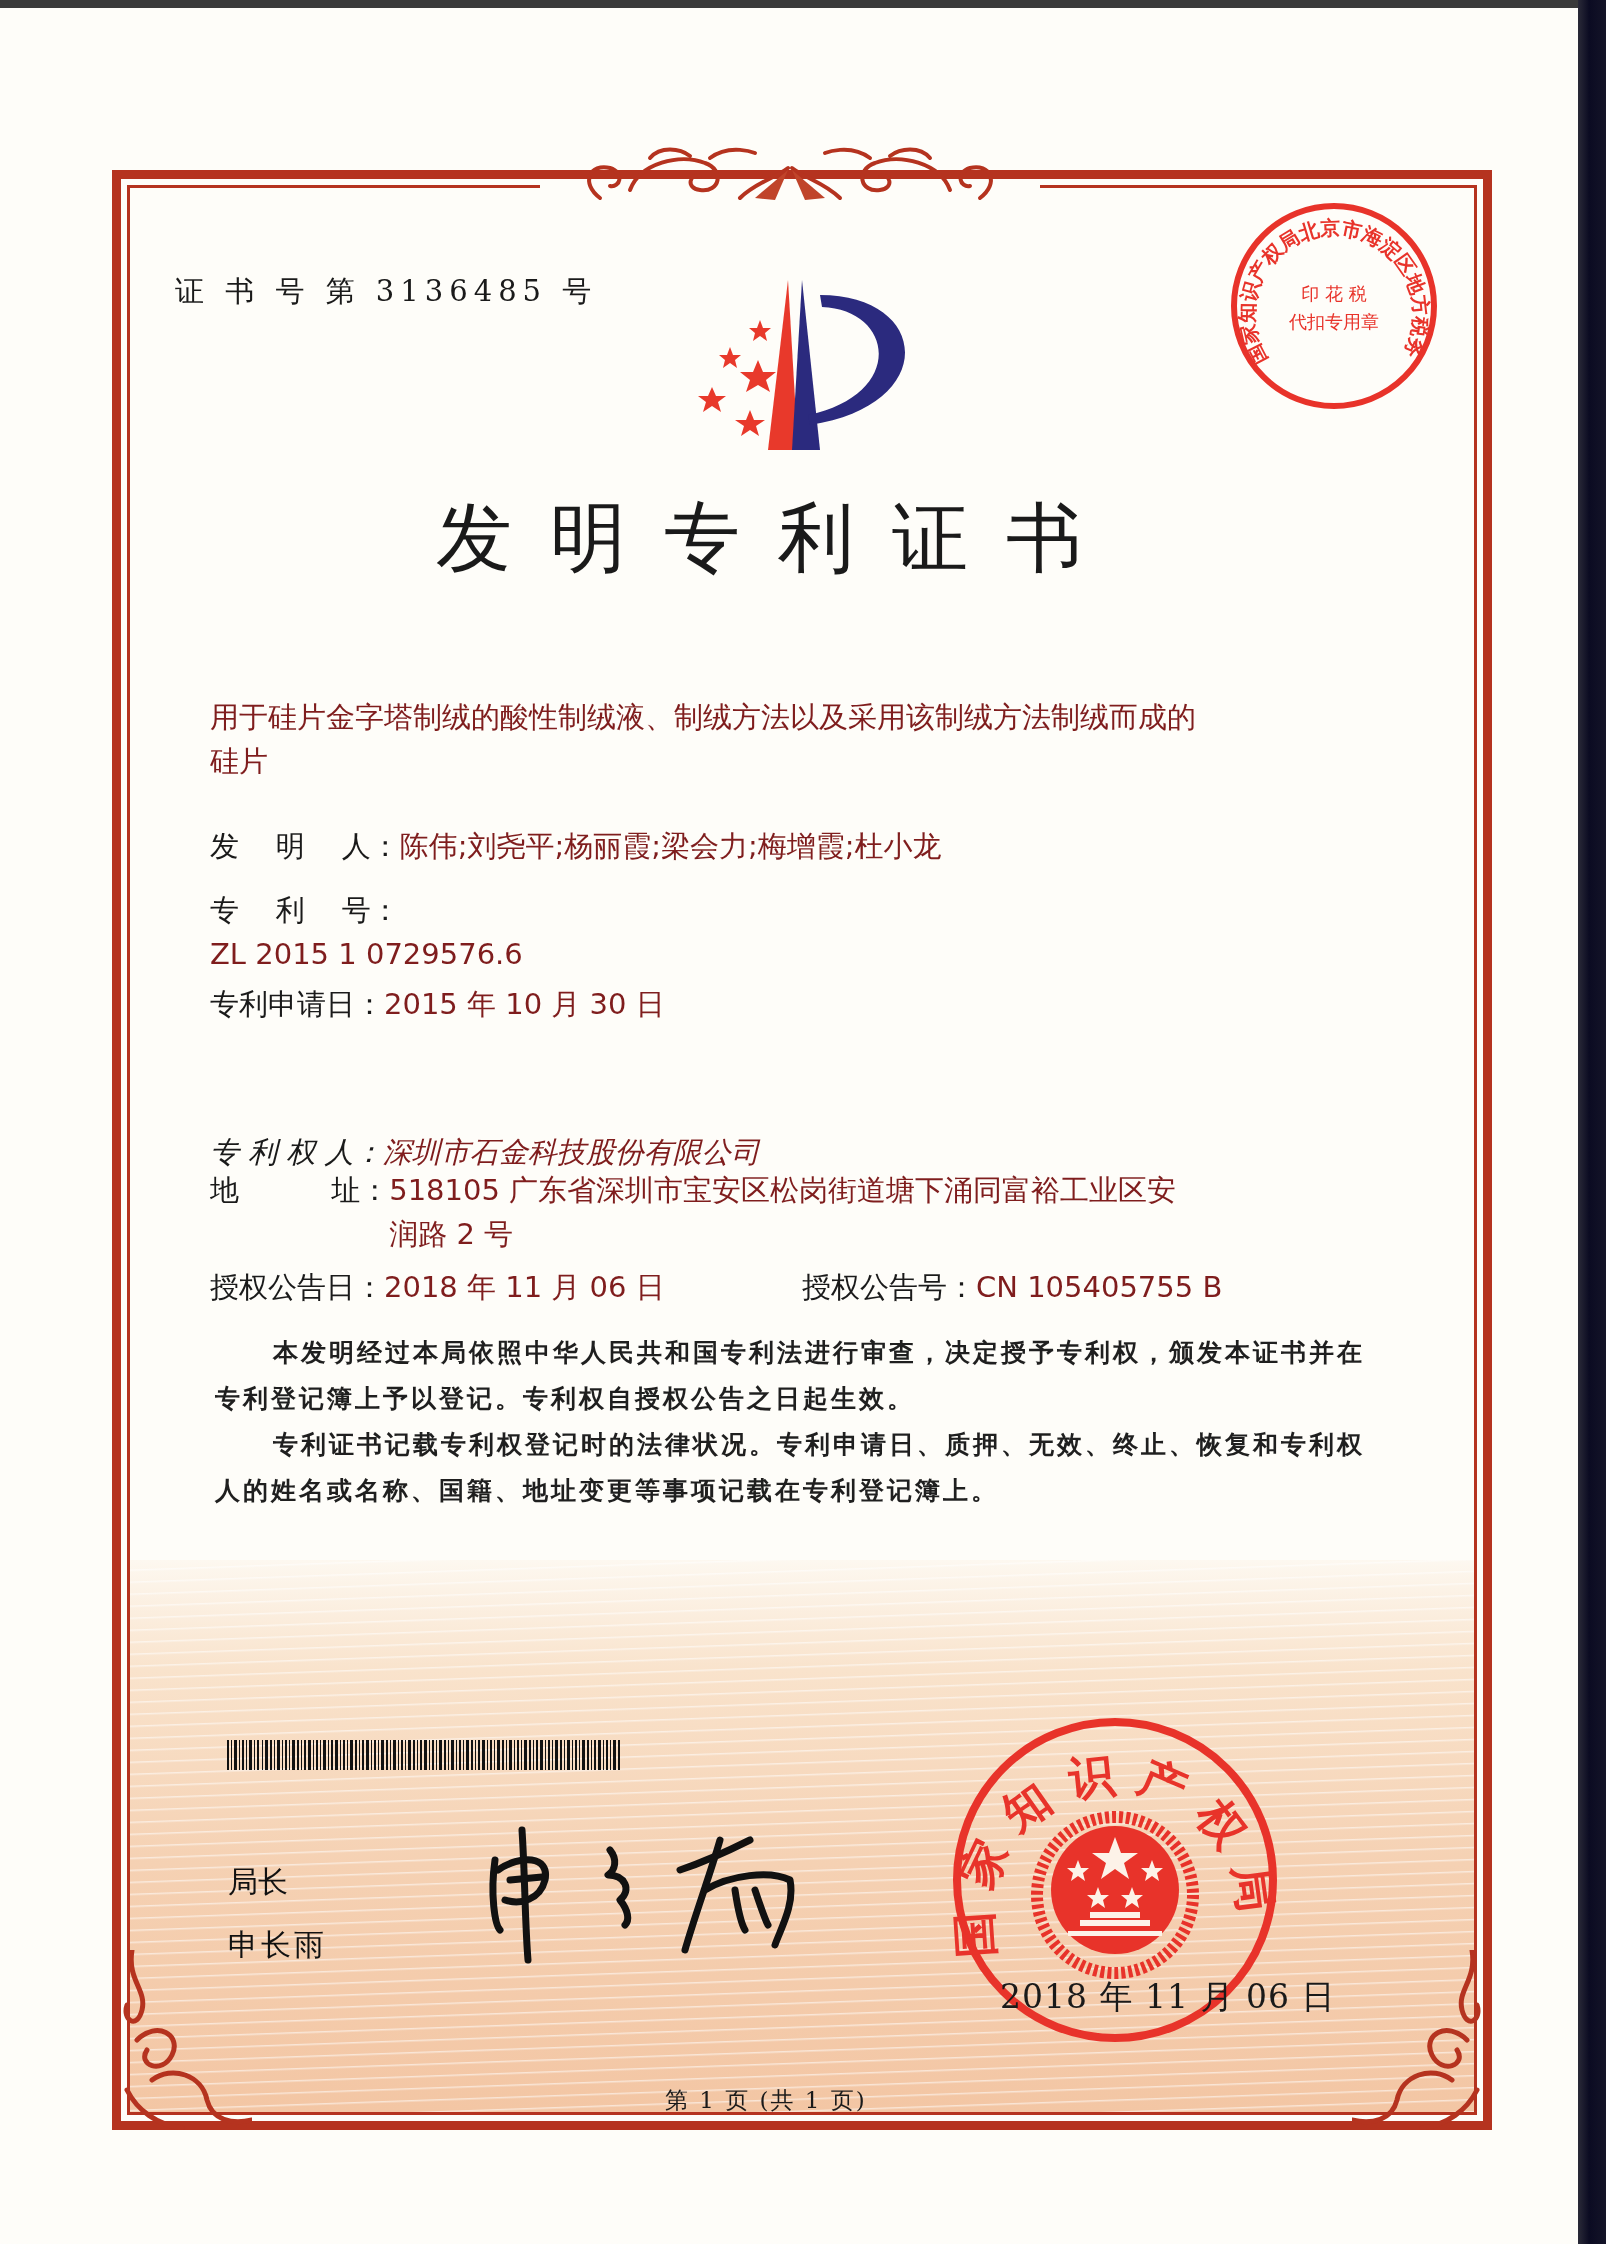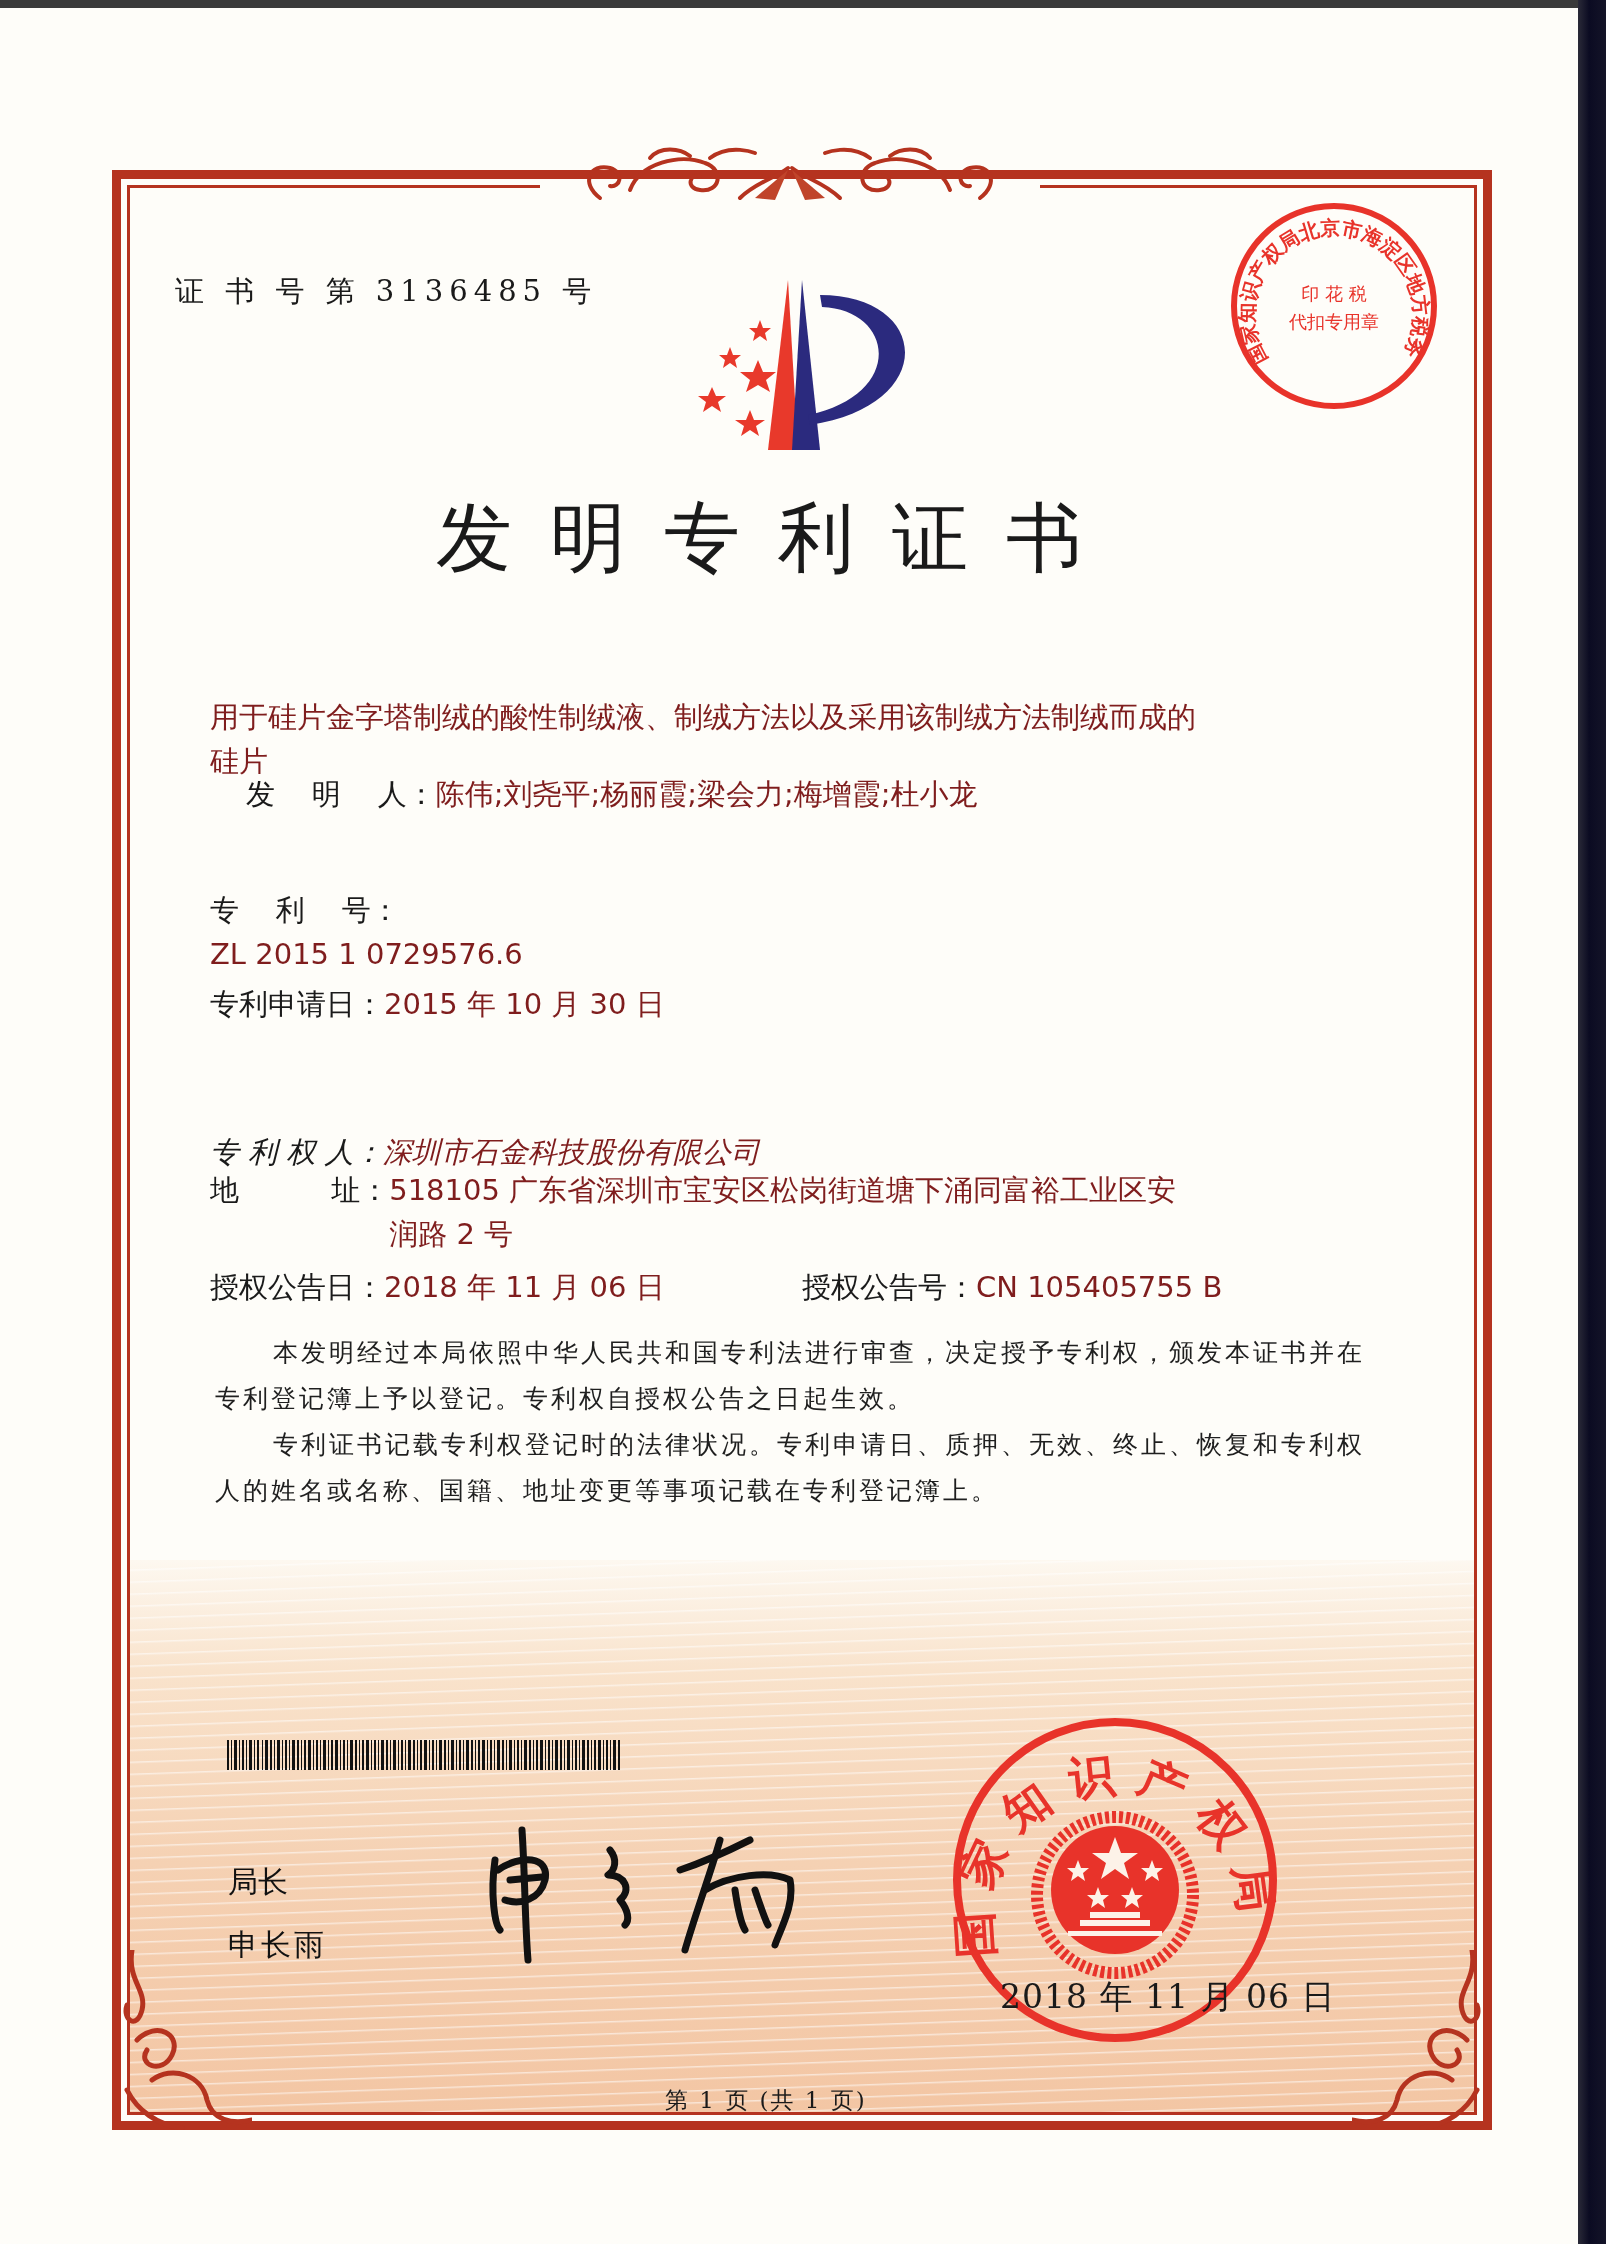--- a/index.html
+++ b/index.html
@@ -52,35 +52,35 @@
     font-size: 76px; letter-spacing: 38px; font-family: "DejaVu Serif", serif; font-weight: normal;
   }
   .field {
     position: absolute; left: 210px; font-family: "DejaVu Sans", "Liberation Sans", sans-serif;
     font-size: 29px; line-height: 44px; display: flex;
   }
   .field .lbl { white-space: pre; color: #1a1a1a; }
   .field .val { color: #7f1d1d; }
   .f-name { top: 695px; width: 1200px; }
   .f-name .val { width: 990px; }
-  .f-inventor { top: 772px; margin-left: 36px; }
+  .f-inventor { top: 824px; }
   .f-patentno { top: 888px; flex-direction: column; }
   .f-appdate { top: 982px; text-align: right; }
   .f-owner { top: 1130px; font-style: italic; }
   .f-address { top: 1168px; }
   .f-address .val { width: 800px; }
   .f-grantdate { top: 1265px; }
   .f-grantno { top: 1265px; left: 802px; }
 
   .body-text {
     position: absolute; left: 215px; top: 1330px; width: 1150px;
     font-family: "DejaVu Serif", serif; font-size: 25px; line-height: 46px;
     letter-spacing: 3px; color: #1f1f1f;
   }
-  .body-text p { margin: 0; text-indent: 58px; }
+  .body-text p { margin: 0; text-indent: 58px; font-weight: bold; }
 
   .barcode { position: absolute; left: 227px; top: 1740px; width: 395px; height: 30px; }
   .director {
     position: absolute; left: 228px; font-family: "DejaVu Sans", sans-serif;
     font-size: 30px; color: #111;
   }
   .director-title { top: 1862px; }
   .director-name { top: 1925px; letter-spacing: 3px; }
   .signature { position: absolute; left: 480px; top: 1815px; width: 340px; height: 150px; }
 

